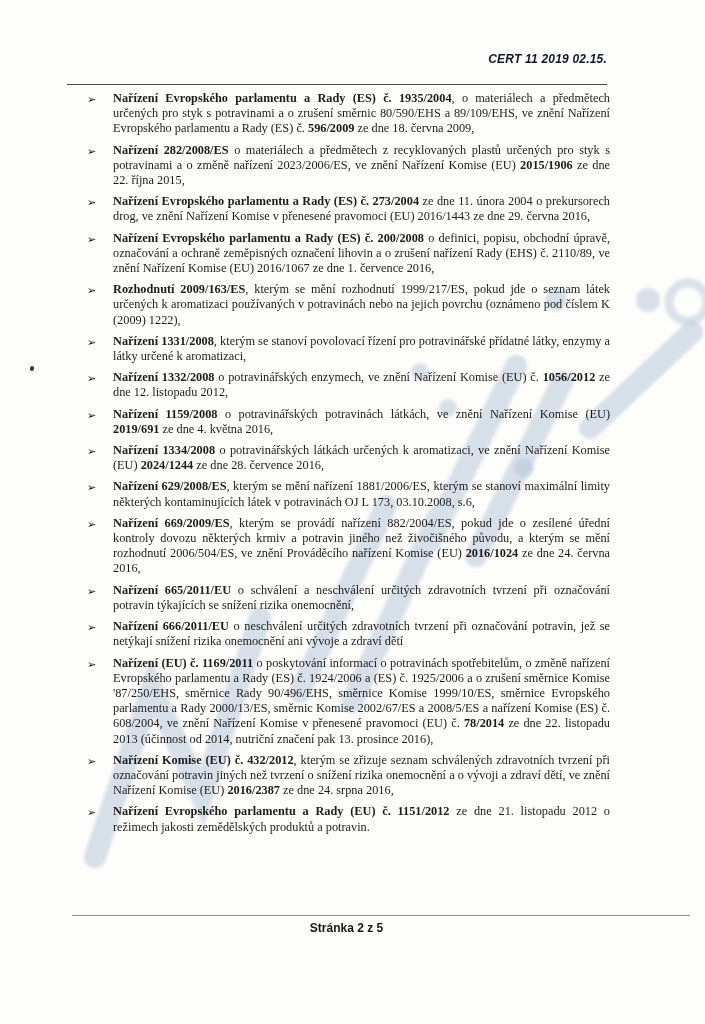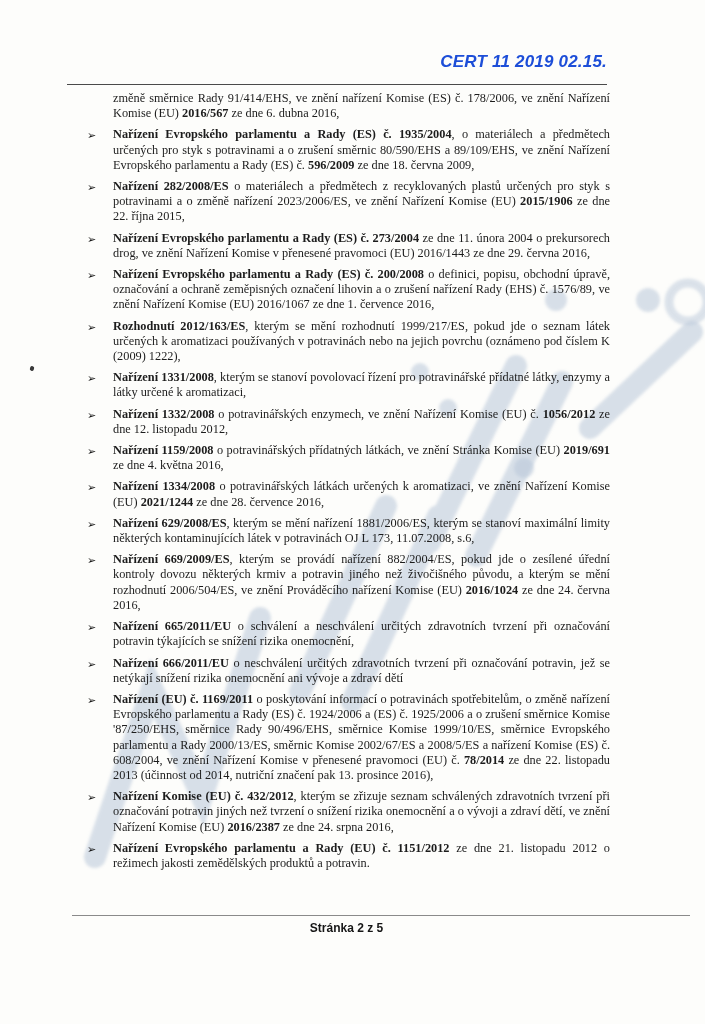--- a/index.html
+++ b/index.html
@@ -10,22 +10,22 @@
     background:#fdfdfb;
     overflow:hidden;
     font-family:"Liberation Serif", serif;
     color:#1c1c1c;
   }
   .wm{position:absolute;left:0;top:0;z-index:0;}
   .layer{position:relative;z-index:1;}
   .doc-code{
     position:absolute;top:52px;right:98px;
     font-family:"Liberation Sans", sans-serif;
-    font-style:italic;font-weight:700;font-size:17px;
-    color:#1d4ed8;letter-spacing:.2px;
+    font-style:italic;font-weight:700;font-size:12px;
+    color:#0f172a;letter-spacing:.2px;
   }
   .rule{position:absolute;height:0;border:0;margin:0;}
   .rule-top{top:84px;left:67px;width:540px;border-top:1.4px solid #4a4a4a;}
   .rule-bottom{top:915px;left:72px;width:618px;border-top:1.2px solid #8a8a8a;}
   .content{
     position:absolute;top:91px;left:68px;width:542px;
     font-size:12.3px;line-height:15.2px;text-align:justify;
   }
   .intro{margin:0 0 6px 45px;}
   .item{position:relative;margin:0 0 6px 45px;}
@@ -76,61 +76,60 @@
   </svg>
 
   <div class="layer">
     <span class="doc-code">CERT 11 2019 02.15.</span>
 
     <hr class="rule rule-top">
 
     <span class="artifact"></span>
 
     <div class="content">
-      <p class="intro"><span>změně směrnice Rady 91/414/EHS, ve znění nařízení Komise (ES) č. 178/2006, ve znění Nařízení Komise (EU) </span><b>2016/567</b><span> ze dne 6. dubna 2016,</span></p>
       <div id="reg-list">
           <div class="item">
             <span class="bullet">➢</span>
             <p><b>Nařízení Evropského parlamentu a Rady (ES) č. 1935/2004</b><span>, o materiálech a předmětech určených pro styk s potravinami a o zrušení směrnic 80/590/EHS a 89/109/EHS, ve znění Nařízení Evropského parlamentu a Rady (ES) č. </span><b>596/2009</b><span> ze dne 18. června 2009,</span></p>
           </div>
           <div class="item">
             <span class="bullet">➢</span>
             <p><b>Nařízení 282/2008/ES</b><span> o materiálech a předmětech z recyklovaných plastů určených pro styk s potravinami a o změně nařízení 2023/2006/ES, ve znění Nařízení Komise (EU) </span><b>2015/1906</b><span> ze dne 22. října 2015,</span></p>
           </div>
           <div class="item">
             <span class="bullet">➢</span>
             <p><b>Nařízení Evropského parlamentu a Rady (ES) č. 273/2004</b><span> ze dne 11. února 2004 o prekursorech drog, ve znění Nařízení Komise v přenesené pravomoci (EU) 2016/1443 ze dne 29. června 2016,</span></p>
           </div>
           <div class="item">
             <span class="bullet">➢</span>
-            <p><b>Nařízení Evropského parlamentu a Rady (ES) č. 200/2008</b><span> o definici, popisu, obchodní úpravě, označování a ochraně zeměpisných označení lihovin a o zrušení nařízení Rady (EHS) č. 1576/89, ve znění Nařízení Komise (EU) 2016/1067 ze dne 1. července 2016,</span></p>
+            <p><b>Nařízení Evropského parlamentu a Rady (ES) č. 200/2008</b><span> o definici, popisu, obchodní úpravě, označování a ochraně zeměpisných označení lihovin a o zrušení nařízení Rady (EHS) č. 2110/89, ve znění Nařízení Komise (EU) 2016/1067 ze dne 1. července 2016,</span></p>
           </div>
           <div class="item">
             <span class="bullet">➢</span>
-            <p><b>Rozhodnutí 2012/163/ES</b><span>, kterým se mění rozhodnutí 1999/217/ES, pokud jde o seznam látek určených k aromatizaci používaných v potravinách nebo na jejich povrchu (oznámeno pod číslem K (2009) 1222),</span></p>
+            <p><b>Rozhodnutí 2009/163/ES</b><span>, kterým se mění rozhodnutí 1999/217/ES, pokud jde o seznam látek určených k aromatizaci používaných v potravinách nebo na jejich povrchu (oznámeno pod číslem K (2009) 1222),</span></p>
           </div>
           <div class="item">
             <span class="bullet">➢</span>
             <p><b>Nařízení 1331/2008</b><span>, kterým se stanoví povolovací řízení pro potravinářské přídatné látky, enzymy a látky určené k aromatizaci,</span></p>
           </div>
           <div class="item">
             <span class="bullet">➢</span>
             <p><b>Nařízení 1332/2008</b><span> o potravinářských enzymech, ve znění Nařízení Komise (EU) č. </span><b>1056/2012</b><span> ze dne 12. listopadu 2012,</span></p>
           </div>
           <div class="item">
             <span class="bullet">➢</span>
-            <p><b>Nařízení 1159/2008</b><span> o potravinářských přídatných látkách, ve znění Stránka Komise (EU) </span><b>2019/691</b><span> ze dne 4. května 2016,</span></p>
+            <p><b>Nařízení 1159/2008</b><span> o potravinářských potravinách látkách, ve znění Nařízení Komise (EU) </span><b>2019/691</b><span> ze dne 4. května 2016,</span></p>
           </div>
           <div class="item">
             <span class="bullet">➢</span>
-            <p><b>Nařízení 1334/2008</b><span> o potravinářských látkách určených k aromatizaci, ve znění Nařízení Komise (EU) </span><b>2021/1244</b><span> ze dne 28. července 2016,</span></p>
+            <p><b>Nařízení 1334/2008</b><span> o potravinářských látkách určených k aromatizaci, ve znění Nařízení Komise (EU) </span><b>2024/1244</b><span> ze dne 28. července 2016,</span></p>
           </div>
           <div class="item">
             <span class="bullet">➢</span>
-            <p><b>Nařízení 629/2008/ES</b><span>, kterým se mění nařízení 1881/2006/ES, kterým se stanoví maximální limity některých kontaminujících látek v potravinách OJ L 173, 11.07.2008, s.6,</span></p>
+            <p><b>Nařízení 629/2008/ES</b><span>, kterým se mění nařízení 1881/2006/ES, kterým se stanoví maximální limity některých kontaminujících látek v potravinách OJ L 173, 03.10.2008, s.6,</span></p>
           </div>
           <div class="item">
             <span class="bullet">➢</span>
             <p><b>Nařízení 669/2009/ES</b><span>, kterým se provádí nařízení 882/2004/ES, pokud jde o zesílené úřední kontroly dovozu některých krmiv a potravin jiného než živočišného původu, a kterým se mění rozhodnutí 2006/504/ES, ve znění Prováděcího nařízení Komise (EU) </span><b>2016/1024</b><span> ze dne 24. června 2016,</span></p>
           </div>
           <div class="item">
             <span class="bullet">➢</span>
             <p><b>Nařízení 665/2011/EU</b><span> o schválení a neschválení určitých zdravotních tvrzení při označování potravin týkajících se snížení rizika onemocnění,</span></p>
           </div>
           <div class="item">

